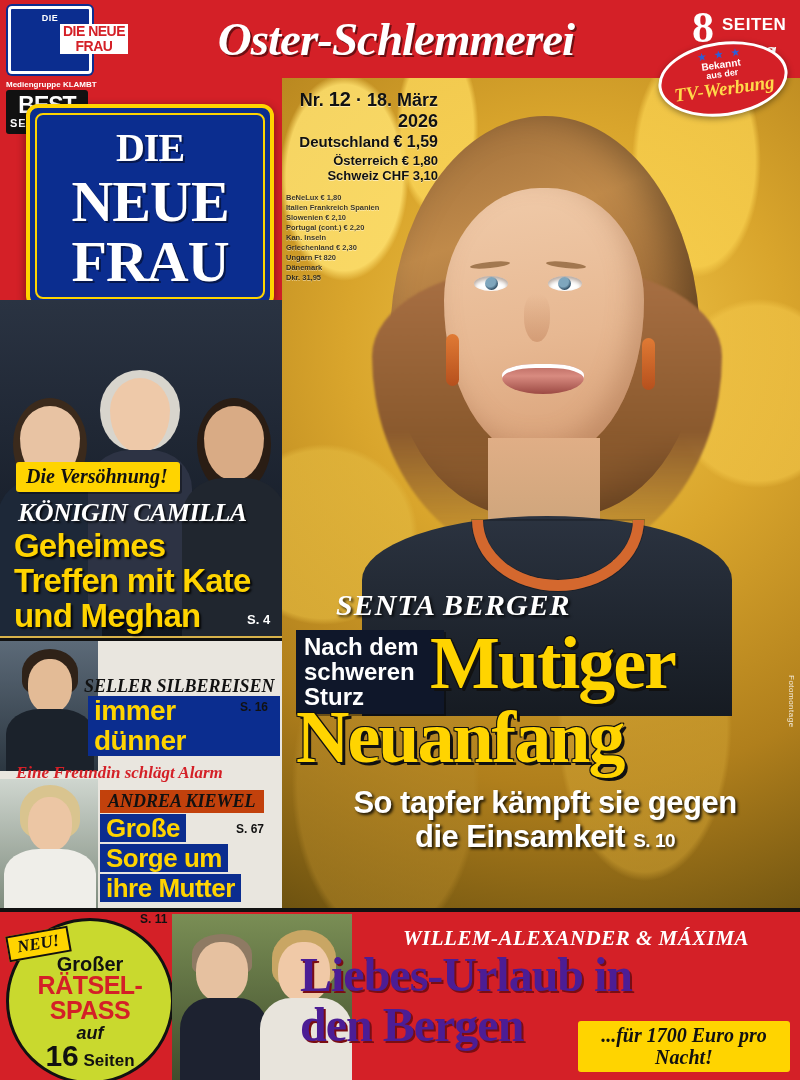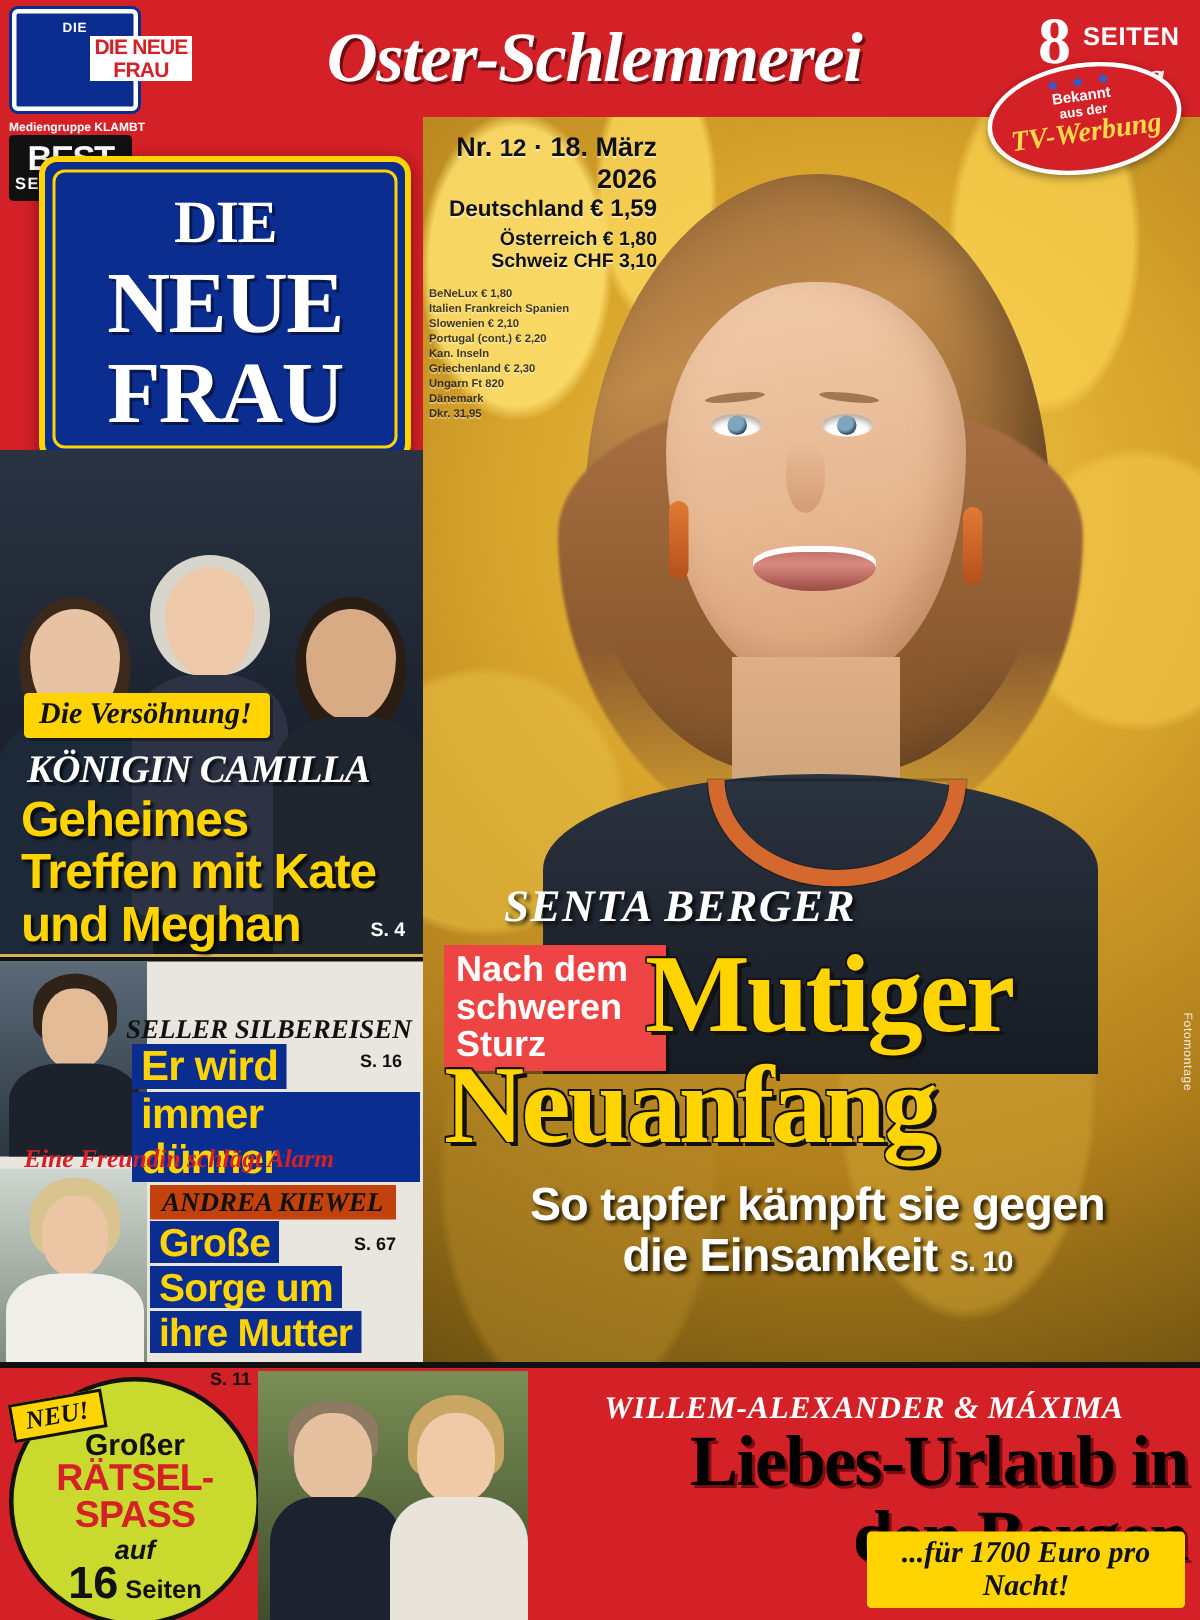--- a/index.html
+++ b/index.html
@@ -214,21 +214,21 @@
 
   
   .issue-block {
     position: absolute;
     left: 286px; top: 88px;
     width: 152px;
     color: #111;
     text-shadow: 0 1px 0 rgba(255,255,255,.5);
   }
   .issue-line1 { font-size: 18px; font-weight: bold; text-align: right; }
-  .issue-line1 .big { font-size: 16px; }
+  .issue-line1 .big { font-size: 20px; }
   .issue-line2 { font-size: 15px; font-weight: bold; text-align: right; margin-top: 1px; }
   .issue-line2 .big { font-size: 16px; }
   .issue-line3 { font-size: 13px; font-weight: bold; text-align: right; margin-top: 2px; }
   .issue-line4 { font-size: 13px; font-weight: bold; text-align: right; }
   .issue-small {
     margin-top: 10px;
     font-size: 7.5px;
     line-height: 10px;
     text-align: left;
     color: #1a1a1a;
@@ -515,21 +515,21 @@
     font-weight: bold;
     font-style: italic;
     letter-spacing: 1px;
     font-family: "Liberation Serif", serif;
     text-shadow: 2px 2px 3px rgba(0,0,0,.8);
   }
   .sturz-box {
     position: absolute;
     left: 296px; top: 630px;
     width: 132px;
-    background: #ef4444;
+    background: #0f172a;
     color: #fff;
     font-size: 24px;
     font-weight: bold;
     line-height: 25px;
     padding: 4px 8px 5px 8px;
     box-shadow: 2px 2px 0 rgba(0,0,0,.4);
   }
   .mutiger {
     position: absolute;
     left: 430px; top: 626px;
@@ -645,22 +645,22 @@
     font-size: 21px;
     font-weight: bold;
     font-style: italic;
     letter-spacing: .5px;
     font-family: "Liberation Serif", serif;
   }
   .wa-head {
     position: absolute;
     left: 300px; top: 950px;
     width: 492px;
-    text-align: right;
-    color: #000000;
+    text-align: left;
+    color: #4c1d95;
     font-size: 48px;
     font-weight: bold;
     line-height: 50px;
     letter-spacing: -1px;
     text-shadow: 2px 2px 0 #7a0d12;
     font-family: "Liberation Serif", serif;
   }
   .wa-note {
     position: absolute;
     right: 10px; bottom: 8px;
@@ -791,21 +791,20 @@
     </div>
     <div class="kiewel-photo">
       <div class="kp-hair"></div>
       <div class="kp-face"></div>
       <div class="kp-body"></div>
     </div>
   </div>
 
   <div class="silbereisen-kicker">SELLER SILBEREISEN</div>
   <div class="silbereisen-head">
-    <div><span class="sh-line">Er wird</span></div>
     <div><span class="sh-line">immer dünner</span></div>
   </div>
   <div class="silbereisen-page">S. 16</div>
   <div class="silbereisen-sub">Eine Freundin schlägt Alarm</div>
 
   <div class="kiewel-kicker">ANDREA KIEWEL</div>
   <div class="kiewel-head">
     <div><span class="kh-line">Große</span></div>
     <div><span class="kh-line">Sorge um</span></div>
     <div><span class="kh-line">ihre Mutter</span></div>

